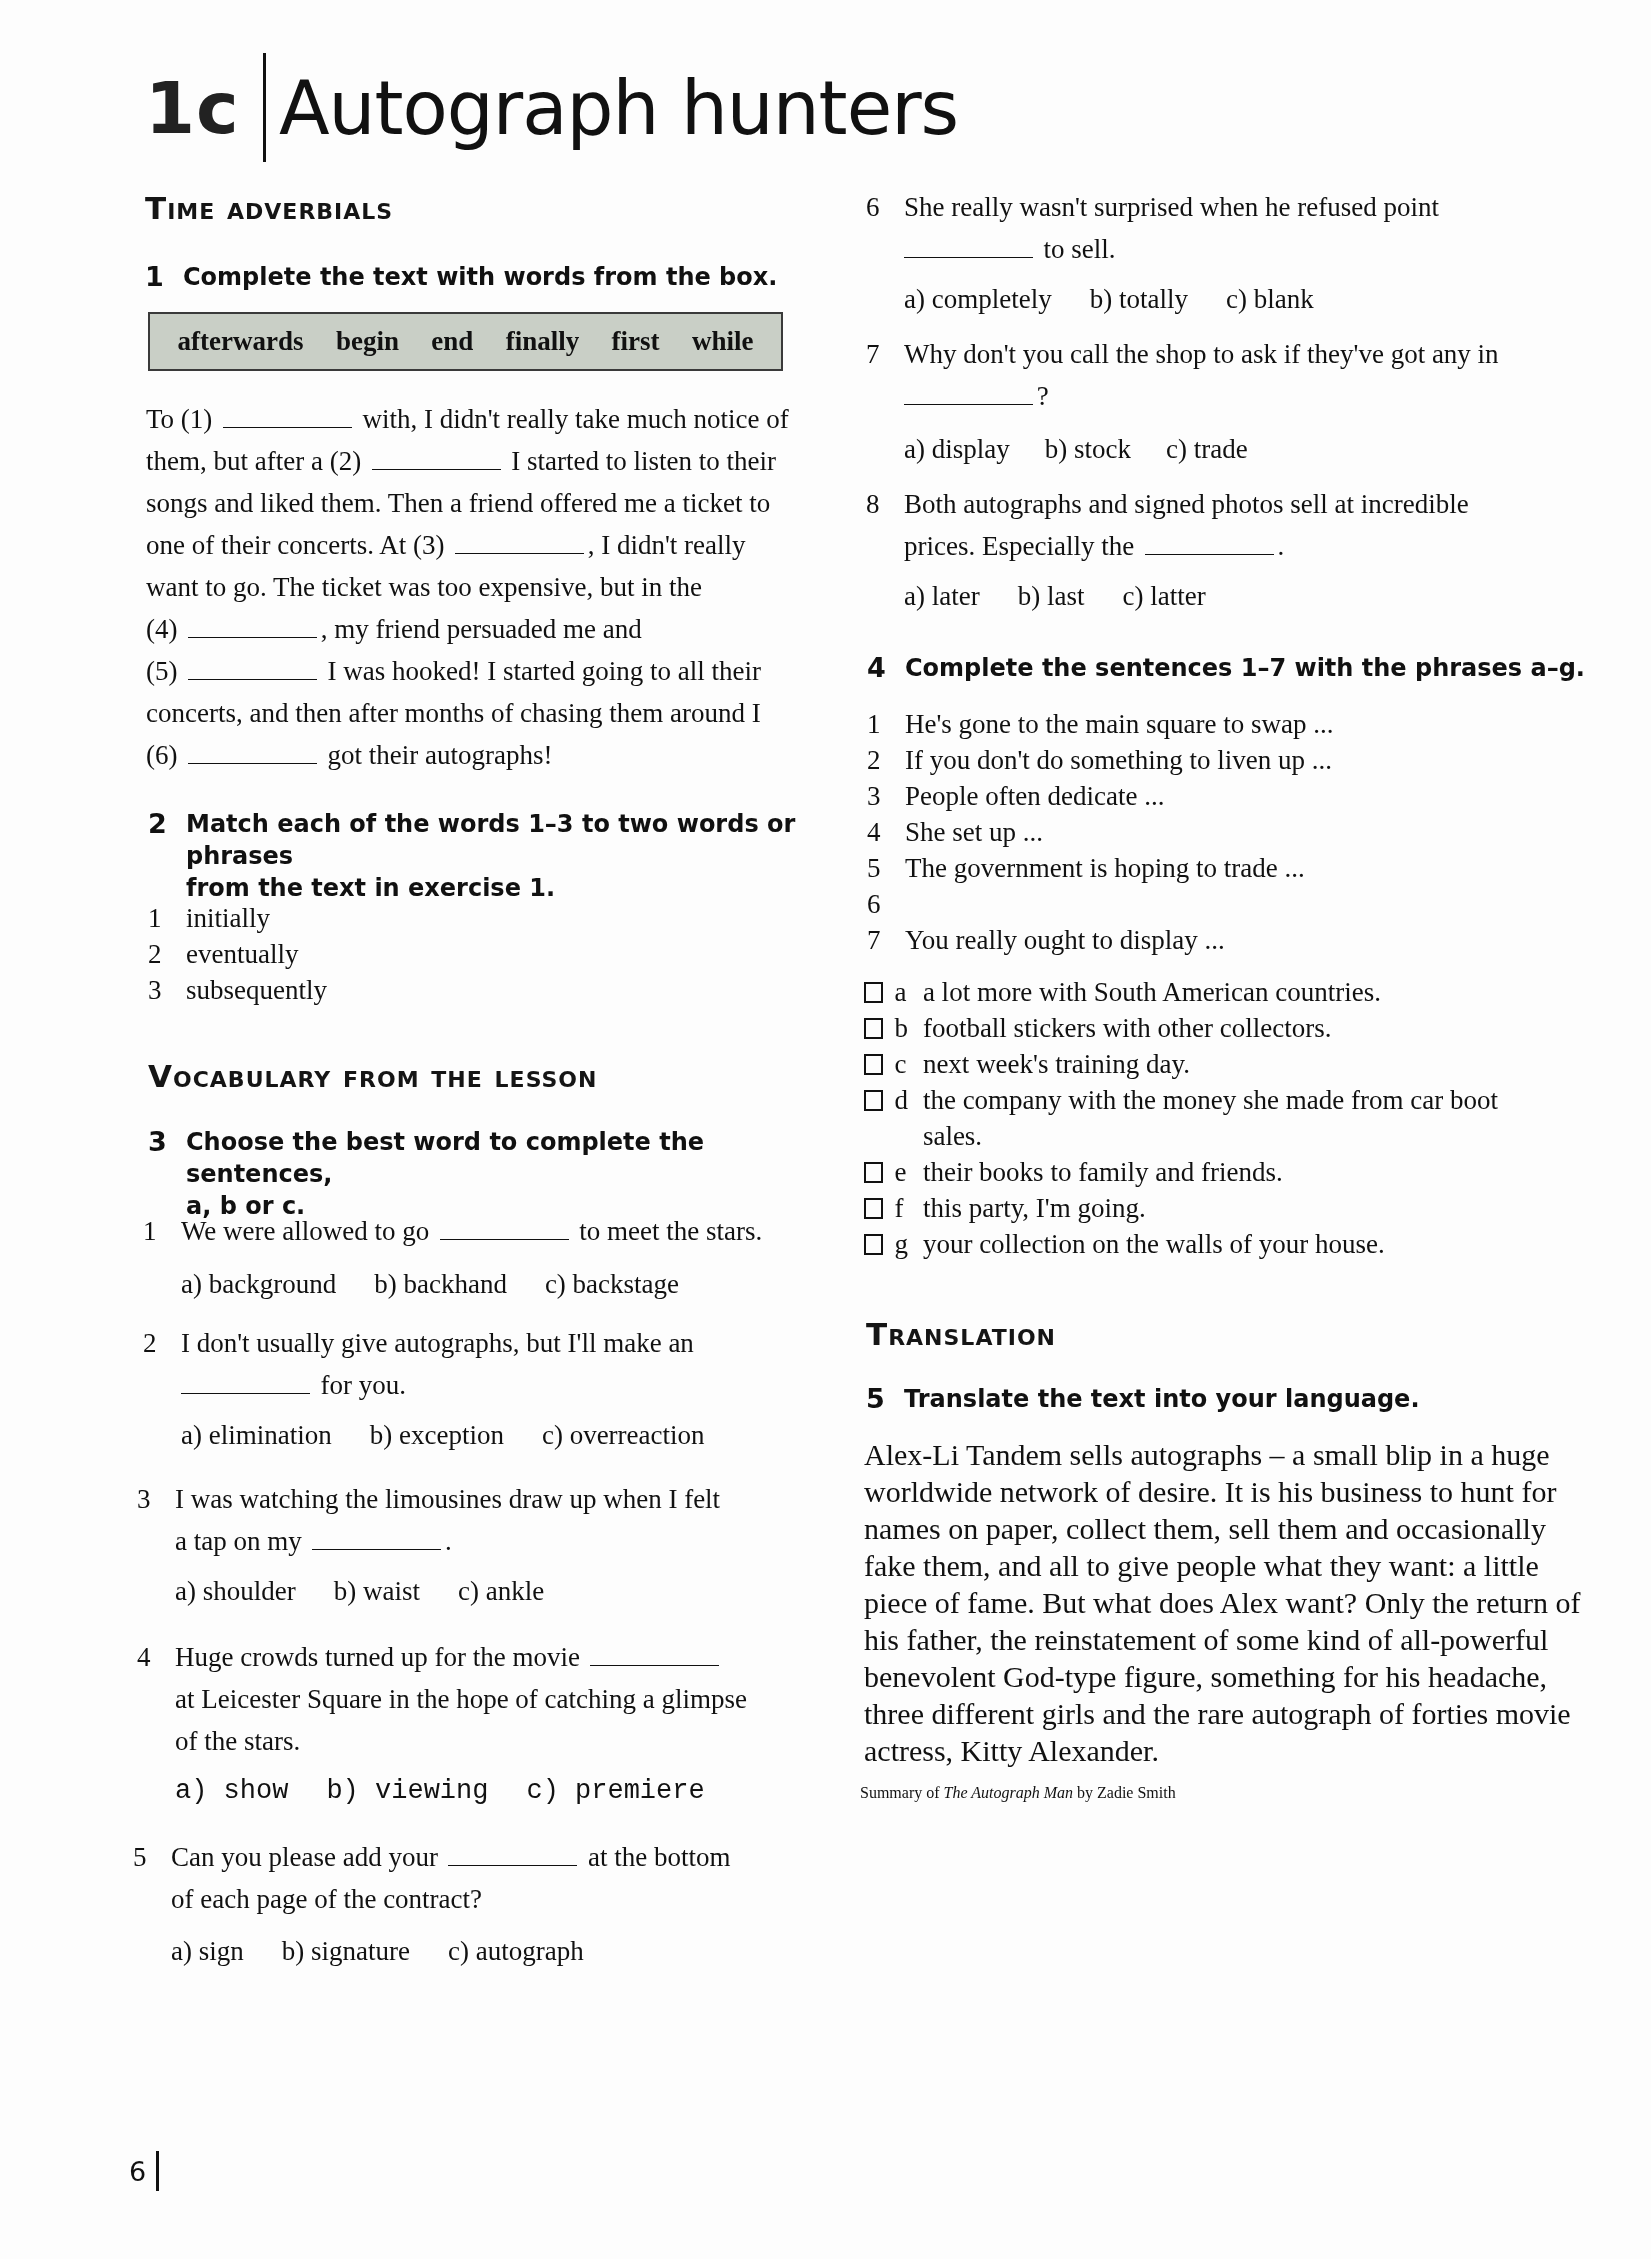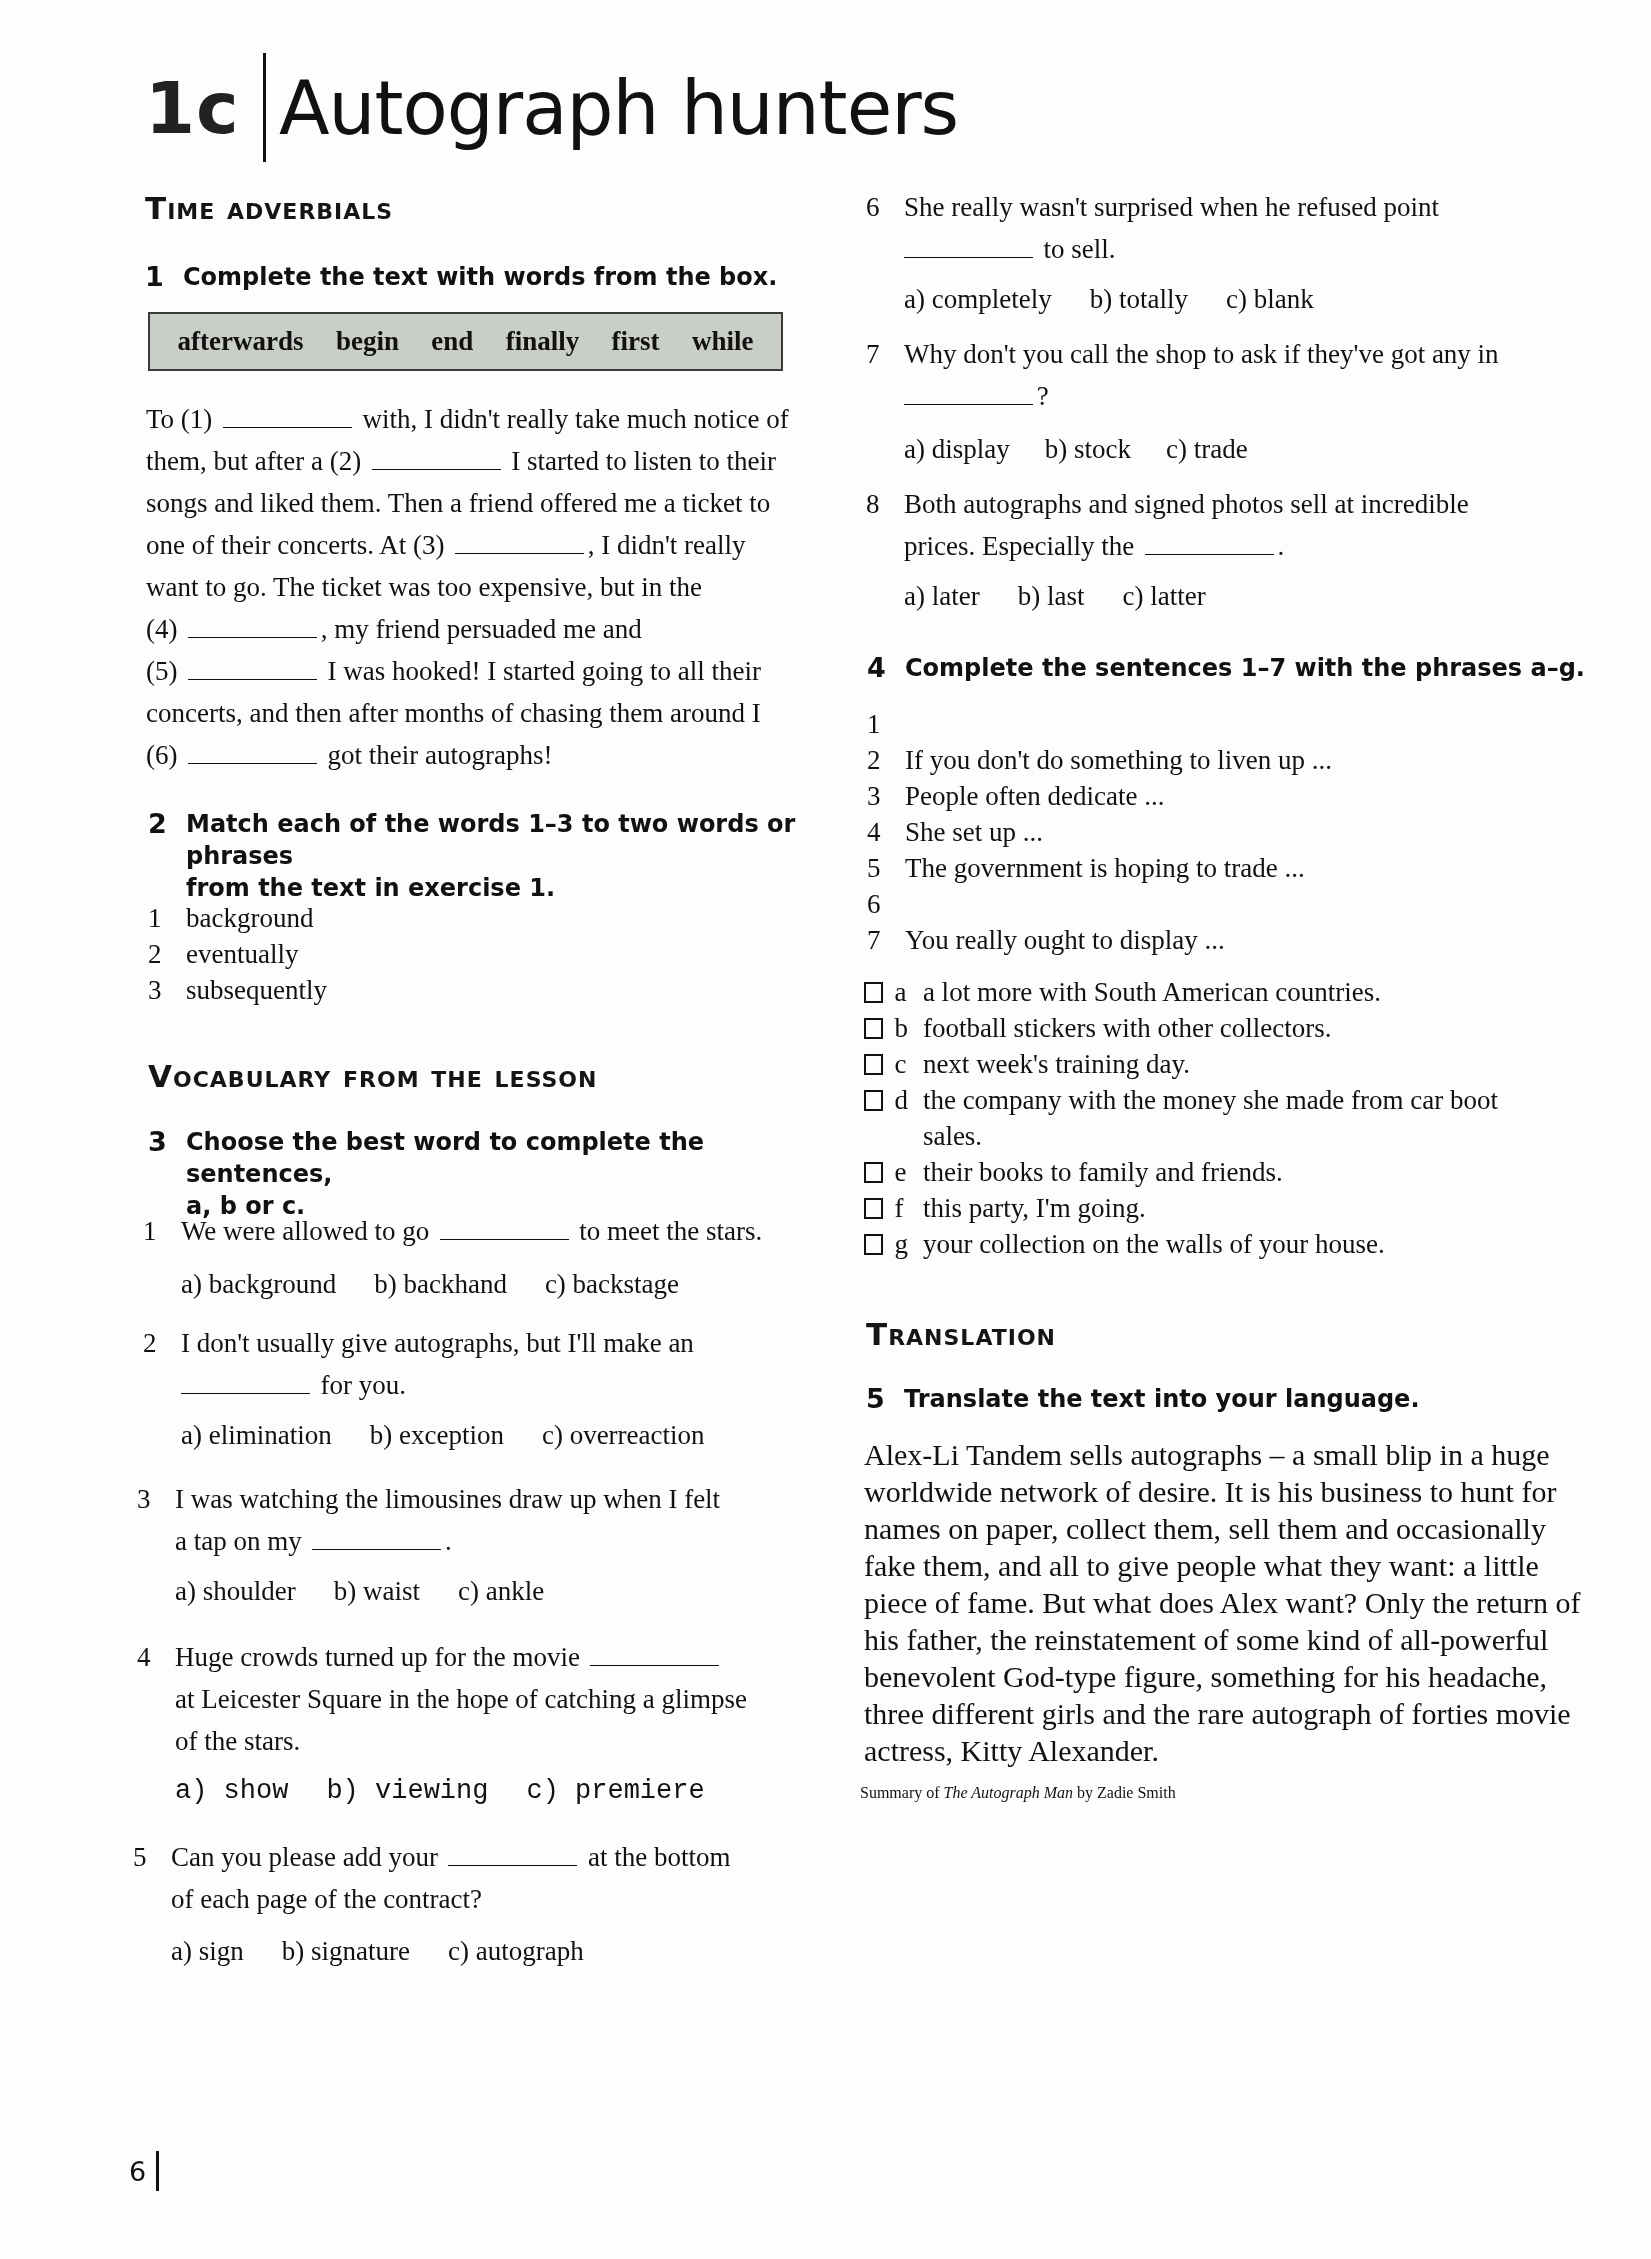--- a/index.html
+++ b/index.html
@@ -89,21 +89,21 @@
 </div>
 
 <div class="abs instr" style="left:148px; top:808px; width:685px;">
   <span class="num">2</span>
   <span><span>Match each of the words 1–3 to two words or phrases</span><br><span>from the text in exercise 1.</span></span>
 </div>
 
 <div class="abs" style="left:148px; top:900px; width:666px;">
   <div class="numbered">
       <span class="n">1</span>
-      <span>background</span>
+      <span>initially</span>
     </div>
   <div class="numbered">
       <span class="n">2</span>
       <span>eventually</span>
     </div>
   <div class="numbered">
       <span class="n">3</span>
       <span>subsequently</span>
     </div>
 </div>
@@ -244,20 +244,21 @@
 </div>
 
 <div class="abs instr" style="left:867px; top:652px; width:723px;">
   <span class="num">4</span>
   <span>Complete the sentences 1–7 with the phrases a–g.</span>
 </div>
 
 <div class="abs" style="left:867px; top:706px; width:723px;">
   <div class="numbered">
       <span class="n">1</span>
+      <span>He's gone to the main square to swap ...</span>
     </div>
   <div class="numbered">
       <span class="n">2</span>
       <span>If you don't do something to liven up ...</span>
     </div>
   <div class="numbered">
       <span class="n">3</span>
       <span>People often dedicate ...</span>
     </div>
   <div class="numbered">

